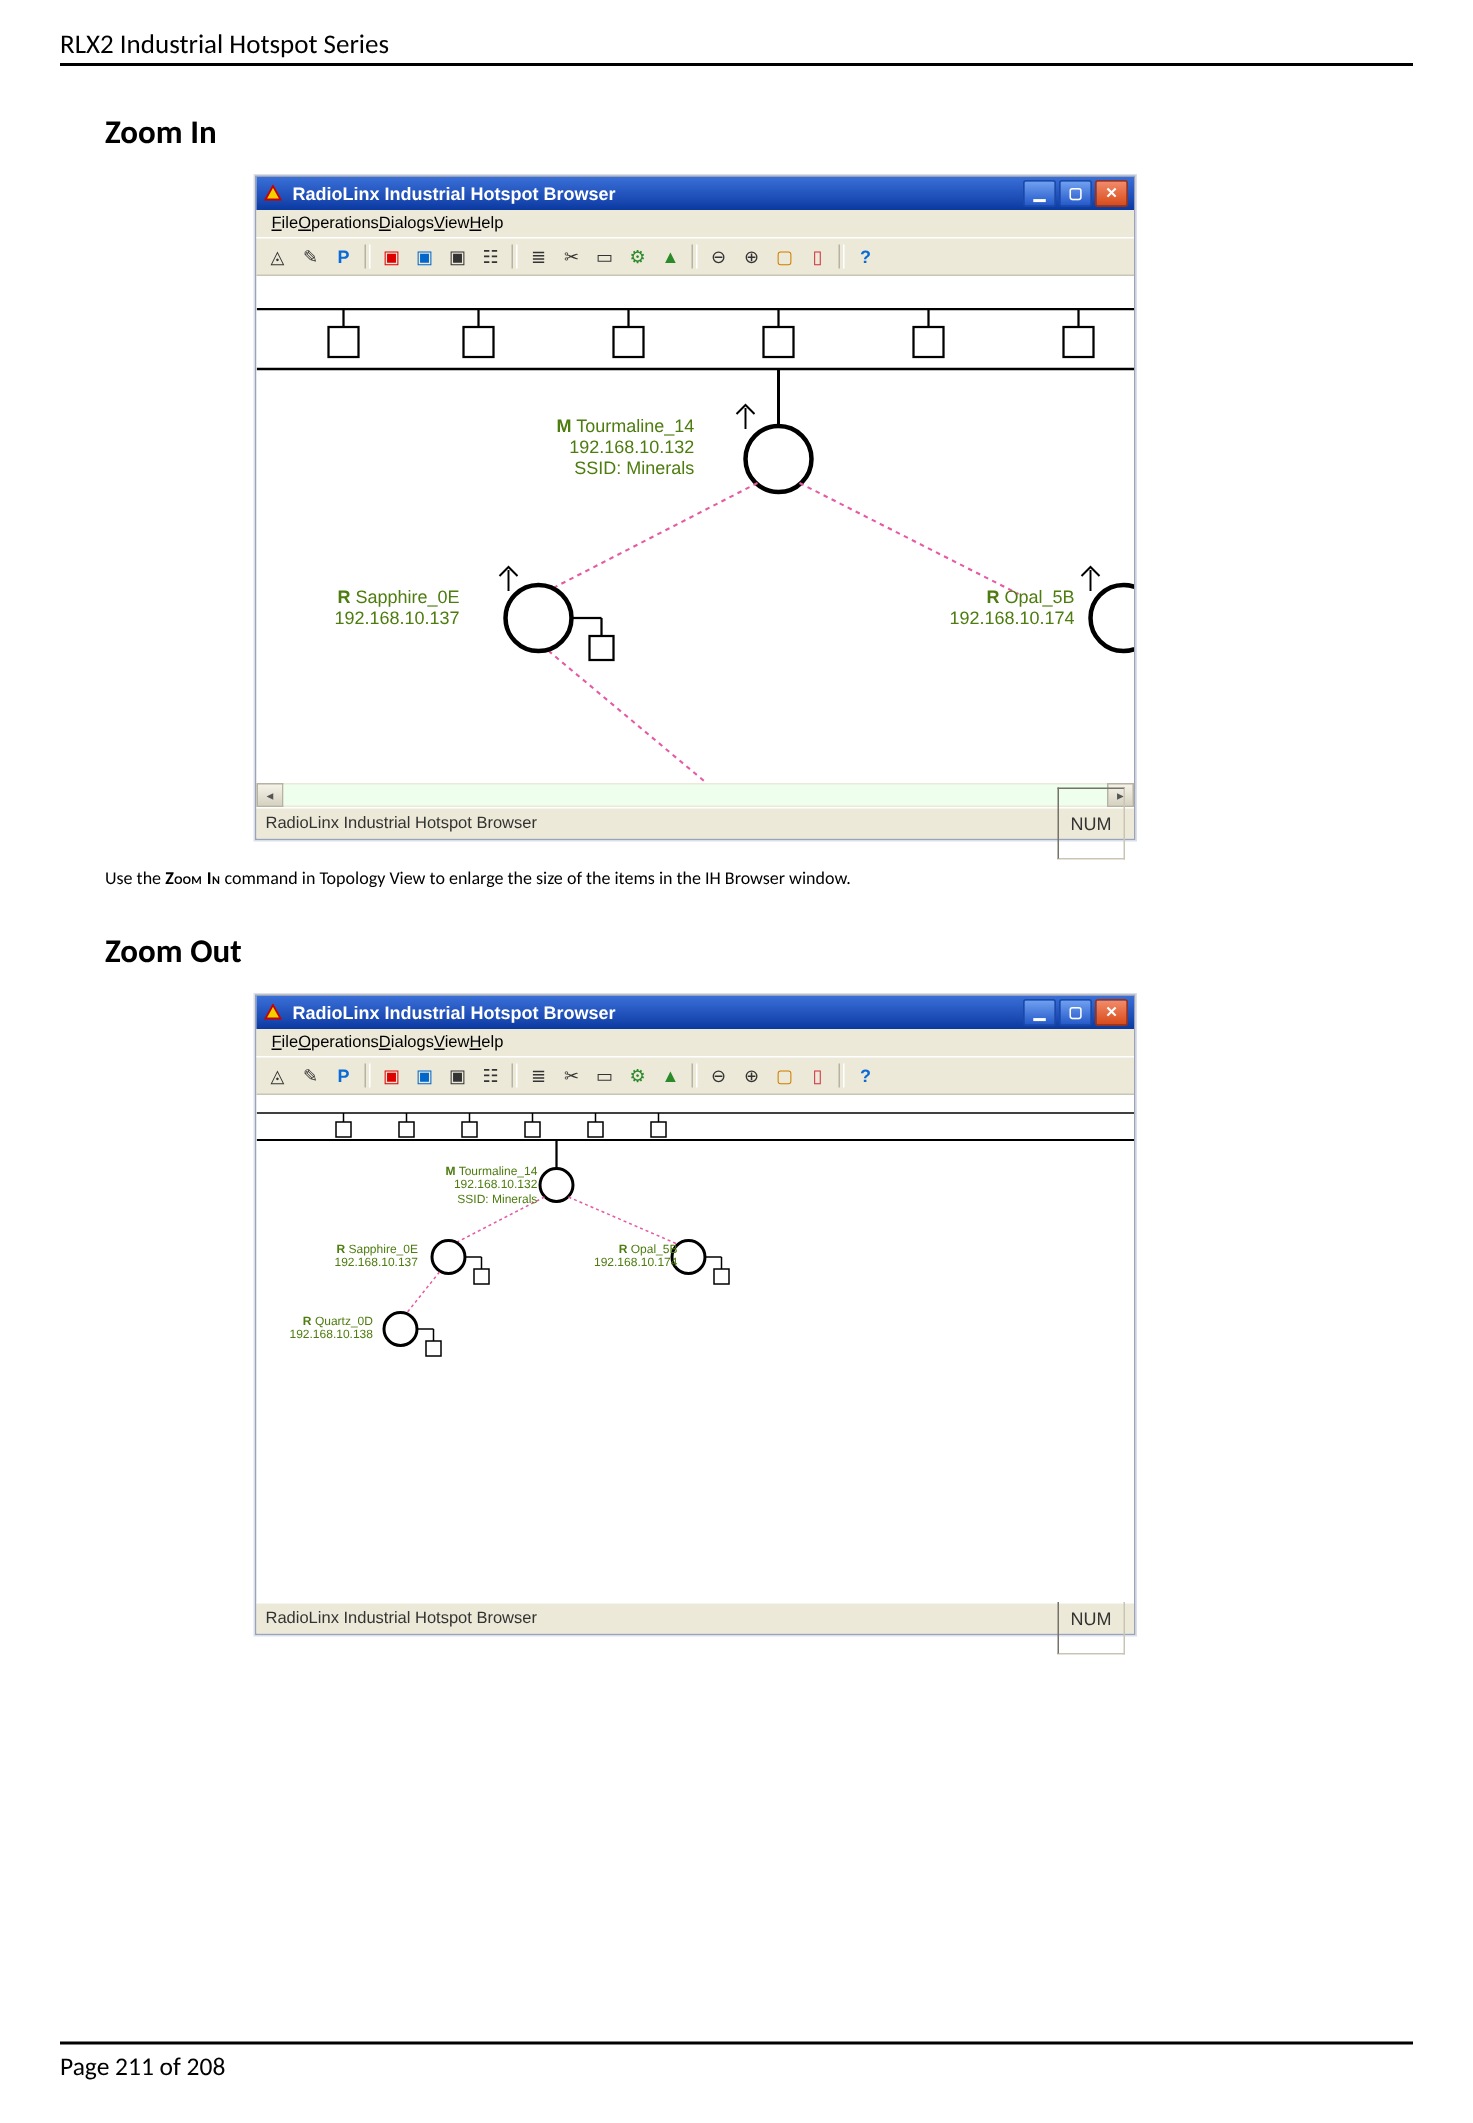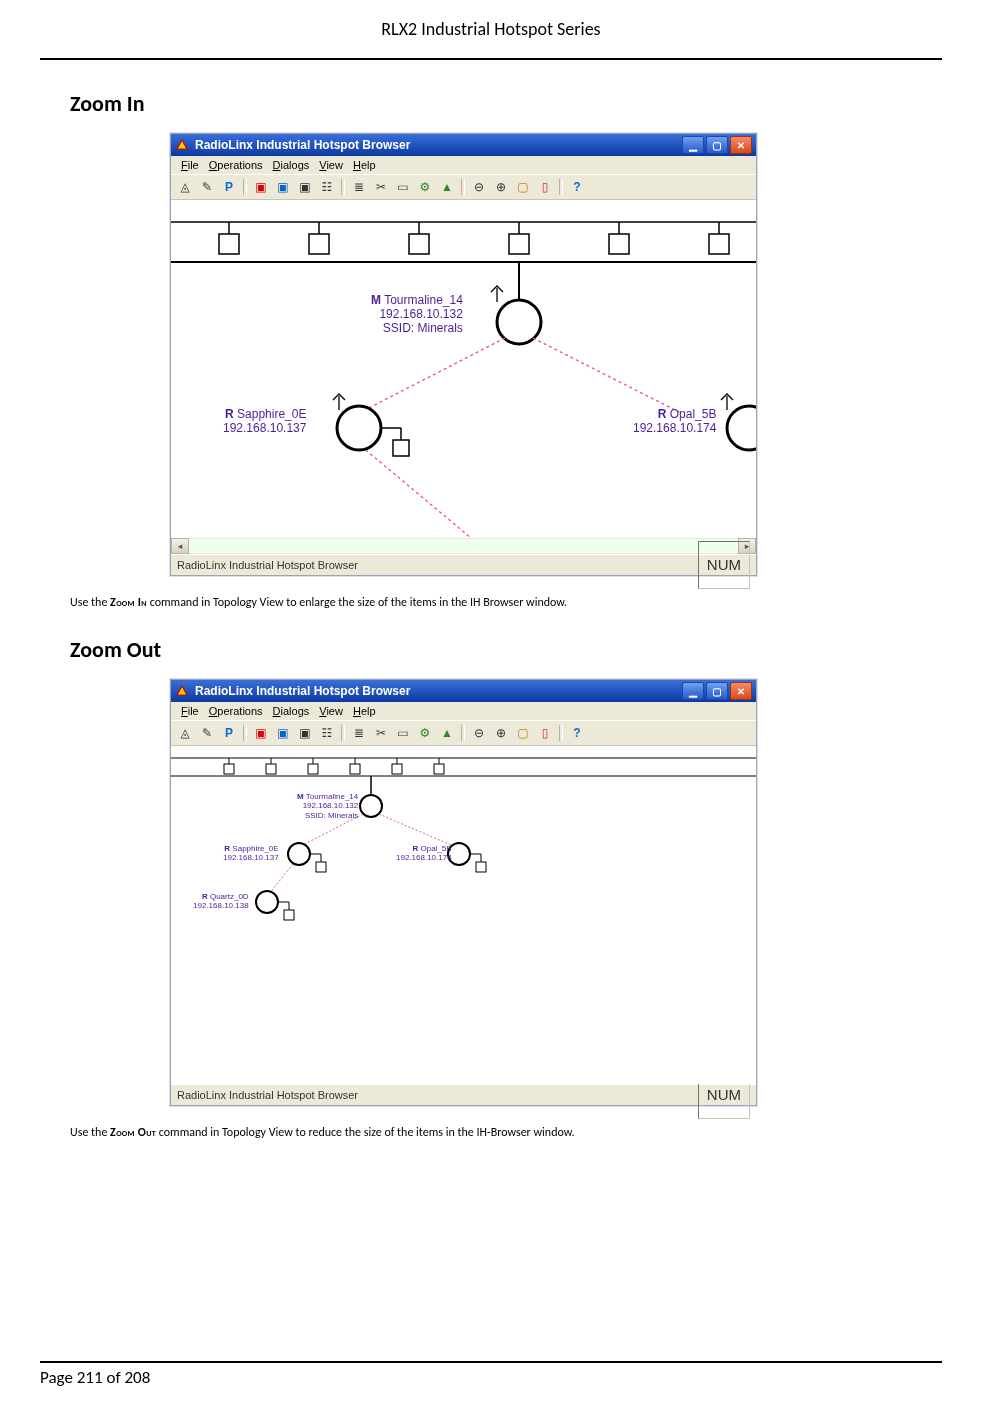--- a/index.html
+++ b/index.html
@@ -11,23 +11,23 @@
     color: #000;
   }
   .page {
     width: 982px;
     height: 1415px;
     box-sizing: border-box;
     padding: 18px 40px 20px 40px;
     position: relative;
   }
   .top-header {
-    text-align: center;
+    text-align: left;
     font-size: 18px;
-    padding-bottom: 18px;
+    padding-bottom: 2px;
   }
   .top-rule {
     border: none;
     border-top: 2px solid #000;
     margin: 0 0 30px 0;
   }
   .content {
     padding: 0 30px;
   }
   .section-heading {
@@ -87,21 +87,21 @@
     justify-content: center;
     font-size: 10px;
     color: #fff;
   }
   .win-btn.close {
     background: linear-gradient(#f28b6b, #d84b1a);
     border-color: #a03010;
   }
   .win-menubar {
     display: flex;
-    gap: 10px;
+    gap: 0;
     background: #ece9d8;
     padding: 3px 10px;
     font-size: 11px;
     color: #000;
   }
   .win-menubar .mi u { text-decoration: underline; }
   .win-toolbar {
     display: flex;
     align-items: center;
     gap: 6px;
@@ -159,28 +159,28 @@
     height: 20px;
     padding: 0 6px;
     color: #333;
   }
   .win-status .spacer { flex: 1; }
   .win-status .num {
     border: 1px inset #c9c5b4;
     padding: 16px 8px;
     height: 14px;
     line-height: 14px;
-    font-size: 15px;
+    font-size: 12px;
   }
 
   
   .node-label {
     position: absolute;
     font-size: 12px;
-    color: #4c1d95;
+    color: #4d7c0f;
     text-align: right;
     line-height: 1.15;
     white-space: nowrap;
   }
   .node-label.small { font-size: 8px; }
   .footer {
     position: absolute;
     left: 40px;
     right: 40px;
     bottom: 26px;
@@ -437,23 +437,20 @@
         </div>
       </div>
 
       <div class="win-status">
         <span>RadioLinx Industrial Hotspot Browser</span>
         <span class="spacer"></span>
         <span class="num">NUM</span>
       </div>
     </div>
 
-    <p class="body-text">
-      <span>Use the </span><span class="smallcaps">Zoom Out</span><span> command in Topology View to reduce the size of the items in the IH-Browser window.</span>
-    </p>
   </div>
 
   <div class="footer">
     <hr class="bot-rule">
     <div class="footer-row">
       <div>Page 211 of 208</div>
     </div>
   </div>
 </div>
 

